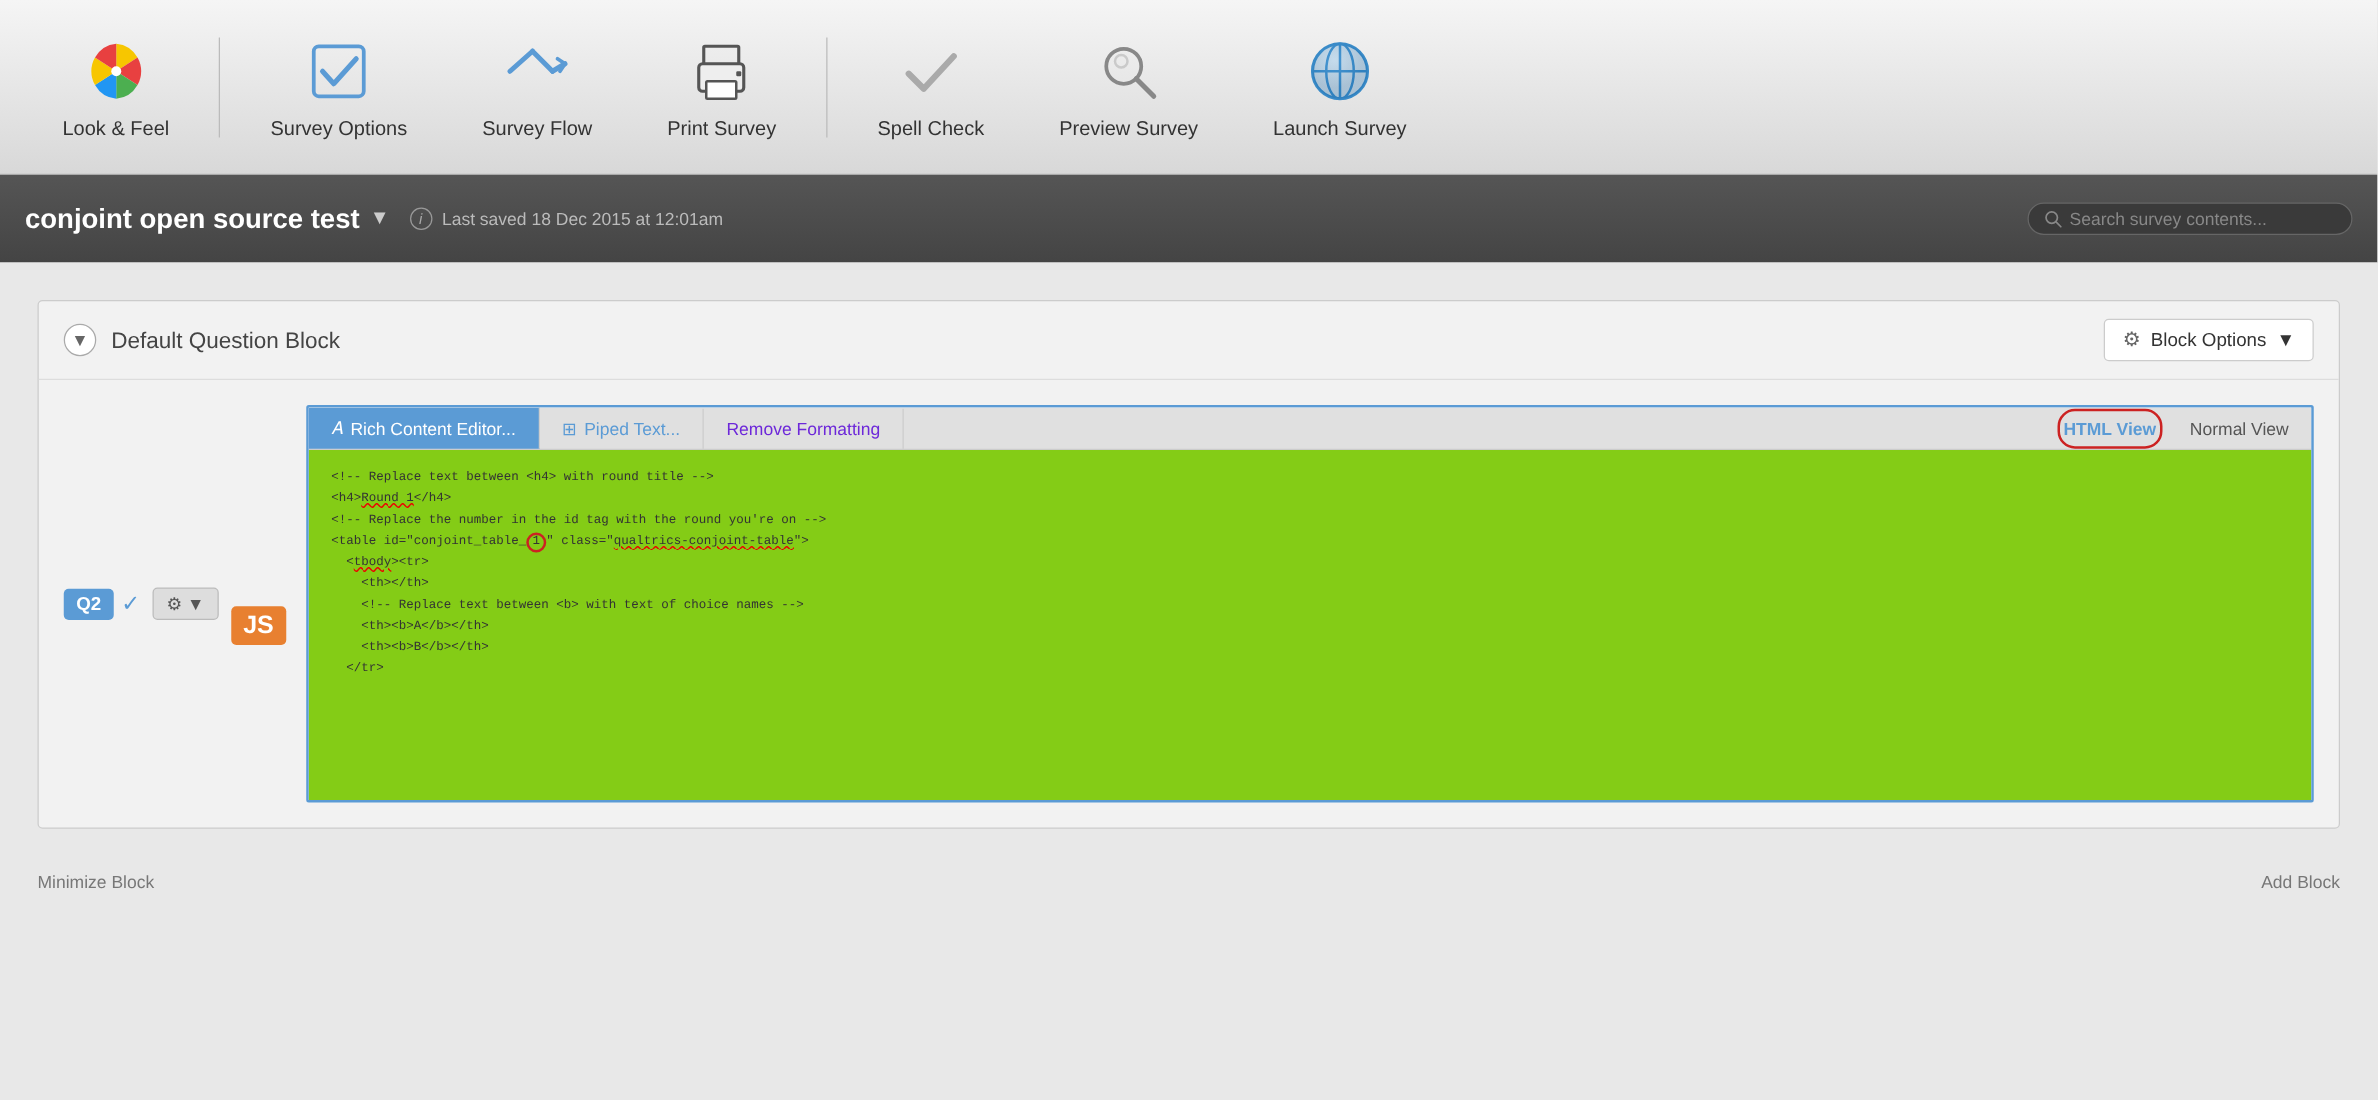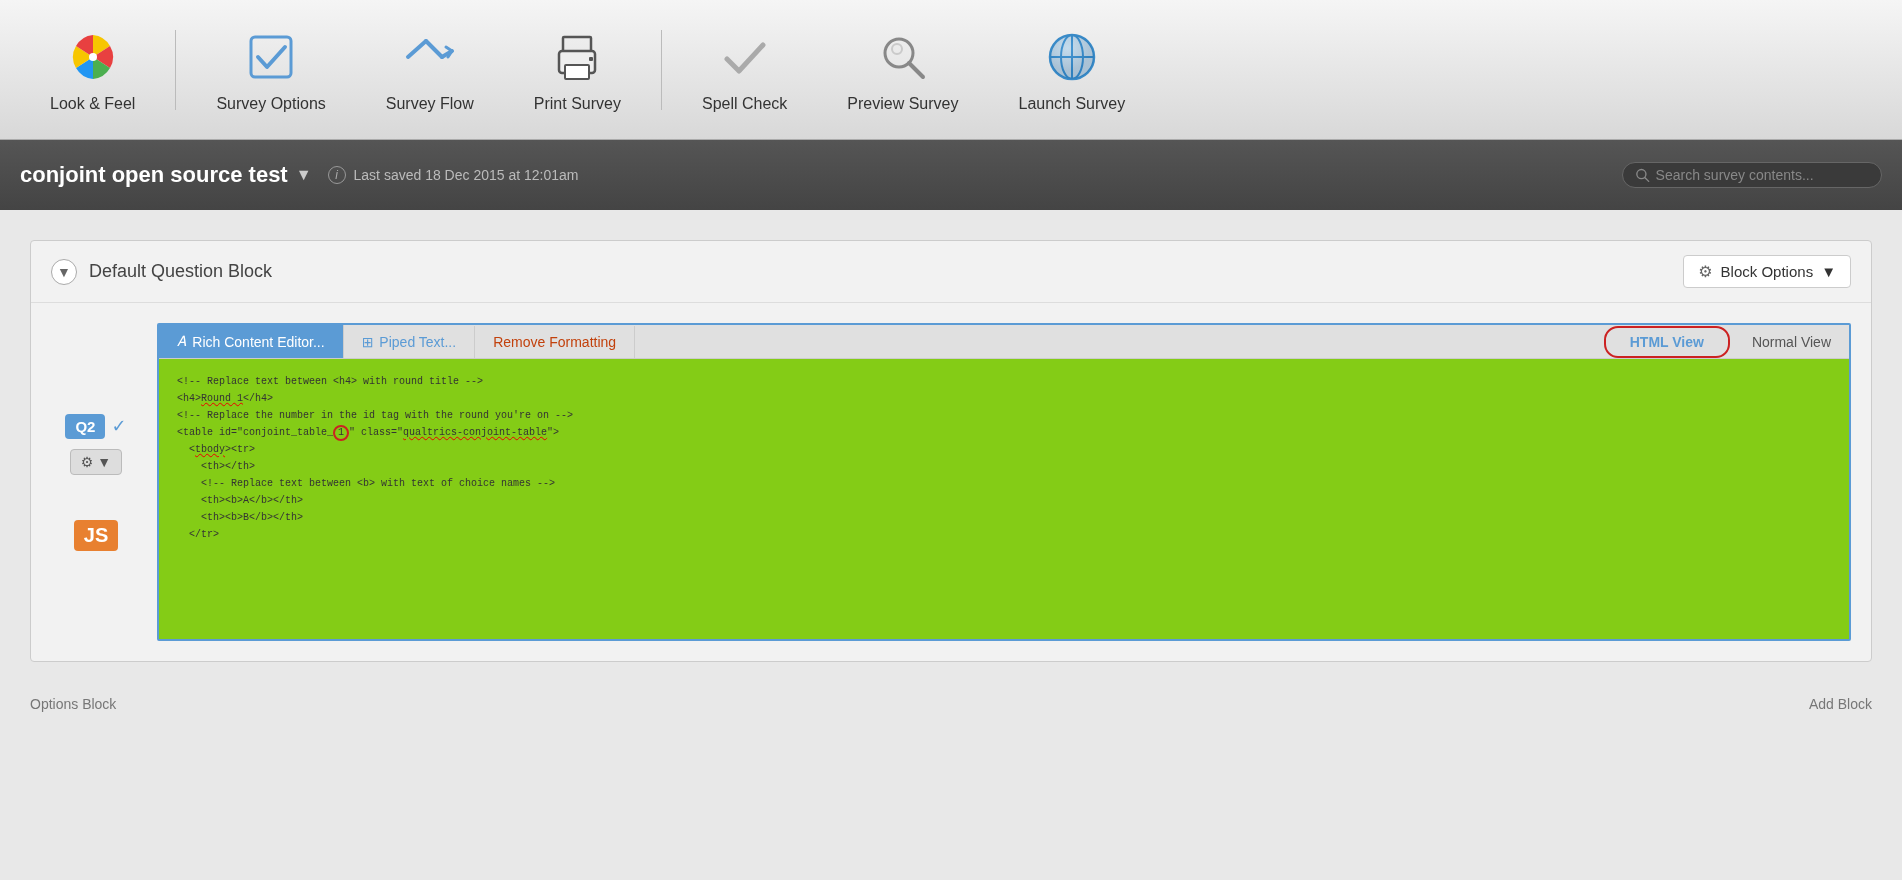--- a/index.html
+++ b/index.html
@@ -152,25 +152,23 @@
     .block-options-btn .gear { font-size: 16px; color: #666; }
 
     
     .question-row {
       display: flex;
       padding: 20px;
       gap: 16px;
     }
     .question-sidebar {
       display: flex;
-      flex-direction: column;
       align-items: center;
       gap: 10px;
       min-width: 90px;
-      justify-content: center;
     }
     .q-label {
       display: flex;
       align-items: center;
       gap: 6px;
     }
     .q-number {
       background: #5b9bd5;
       color: #fff;
       border-radius: 4px;
@@ -216,39 +214,39 @@
     .editor-toolbar {
       display: flex;
       align-items: center;
       background: #e0e0e0;
       border-bottom: 1px solid #ccc;
     }
     .editor-tab {
       padding: 8px 18px;
       font-size: 14px;
       cursor: pointer;
-      color: #c2410c;
+      color: #6d28d9;
       display: flex;
       align-items: center;
       gap: 6px;
       border-right: 1px solid #ccc;
     }
     .editor-tab.blue-tab {
       background: #5b9bd5;
       color: #fff;
     }
     .editor-tab.blue-tab-outline {
       background: transparent;
       color: #5b9bd5;
     }
     .editor-tab .tab-icon { font-size: 14px; }
 
     .html-view-btn {
       margin-left: auto;
-      padding: 6px 24px;
+      padding: 6px 3px;
       font-size: 14px;
       color: #5b9bd5;
       font-weight: bold;
       cursor: pointer;
       border: 2px solid #cc2222;
       border-radius: 14px;
       margin-right: 4px;
     }
     .normal-view-btn {
       padding: 6px 18px;
@@ -450,15 +448,15 @@
           <span class="code-line code-tag">    &lt;th&gt;&lt;b&gt;A&lt;/b&gt;&lt;/th&gt;</span>
           <span class="code-line code-tag">    &lt;th&gt;&lt;b&gt;B&lt;/b&gt;&lt;/th&gt;</span>
           <span class="code-line code-tag">  &lt;/tr&gt;</span>
         </div>
       </div>
     </div>
   </div>
 </div>
 
 <div class="bottom-bar">
-  <span>Options Block</span>
+  <span>Minimize Block</span>
   <span>Add Block</span>
 </div>
 
 </body></html>

